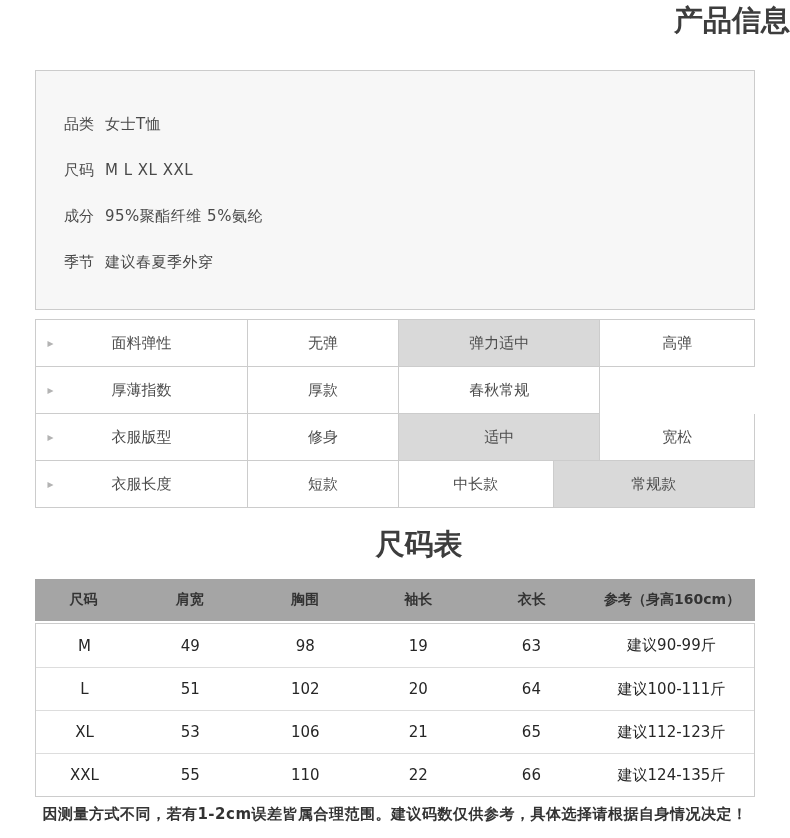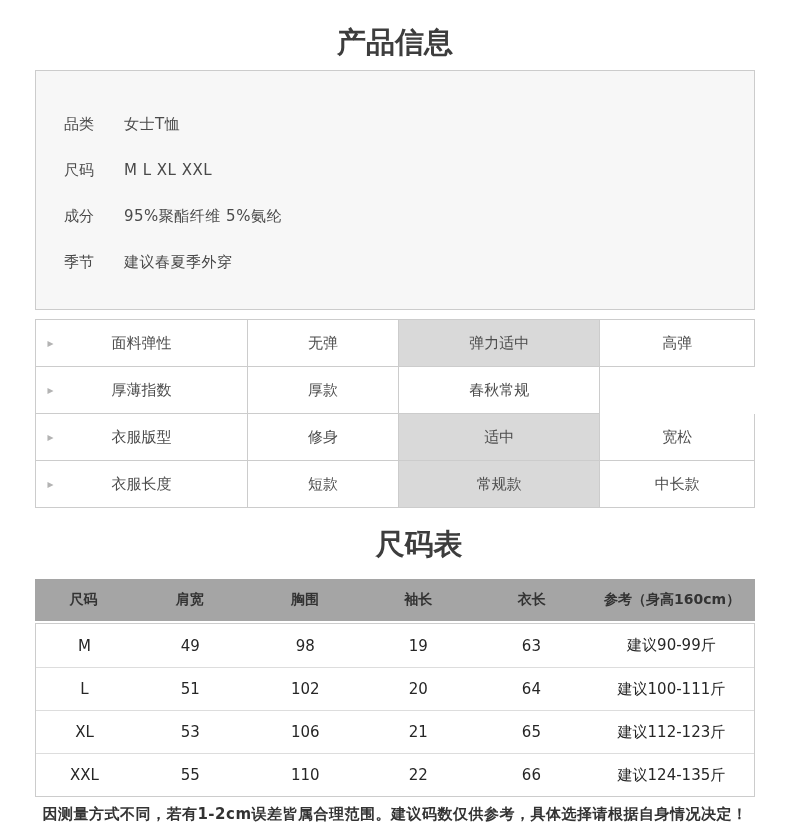--- a/index.html
+++ b/index.html
@@ -20,36 +20,36 @@
     color:var(--text-body);
     overflow:hidden;
   }
   .section-title{
     text-align:center;
     font-size:29px;
     font-weight:bold;
     color:var(--text-dark);
     line-height:40px;
   }
-  .main-title{padding-top:22px;height:62px;}
+  .main-title{height:62px;text-align:right;}
   .size-title{margin-top:16px;height:42px;margin-left:48px;}
 
   .info-box{
     margin:8px 35px 0;
     height:240px;
     background:var(--info-box-bg);
     border:1px solid var(--border);
     padding:30px 0 0 28px;
   }
   .info-row{
     display:flex;align-items:center;
     height:46px;
     font-size:15px;color:var(--text-body);
   }
-  .info-label{margin-right:30px;white-space:nowrap;}
+  .info-label{margin-right:11px;white-space:nowrap;}
   .info-value{white-space:nowrap;letter-spacing:0.5px;}
 
   .attr-table{
     width:720px;margin:9px auto 0;
     border-top:1px solid var(--border);
     border-left:1px solid var(--border);
   }
   .attr-row{display:flex;height:47px;}
   .attr-cell{
     border-right:1px solid var(--border);
@@ -155,22 +155,22 @@
         <div class="attr-cell attr-c1">修身</div>
         <div class="attr-cell attr-c2 selected">适中</div>
         <div class="attr-cell attr-c3">宽松</div>
       </div>
       <div class="attr-row">
         <div class="attr-cell attr-c0">
           <div class="row-marker">▶</div>
           <div>衣服长度</div>
         </div>
         <div class="attr-cell attr-c1">短款</div>
+        <div class="attr-cell attr-c3">中长款</div>
         <div class="attr-cell attr-c2 selected">常规款</div>
-        <div class="attr-cell attr-c3">中长款</div>
       </div>
     </div>
 
   <h2 class="section-title size-title">尺码表</h2>
 
   <div class="size-table">
     <div class="size-header">
         <div class="size-header-cell col-0">尺码</div>
         <div class="size-header-cell col-1">肩宽</div>
         <div class="size-header-cell col-2">胸围</div>

